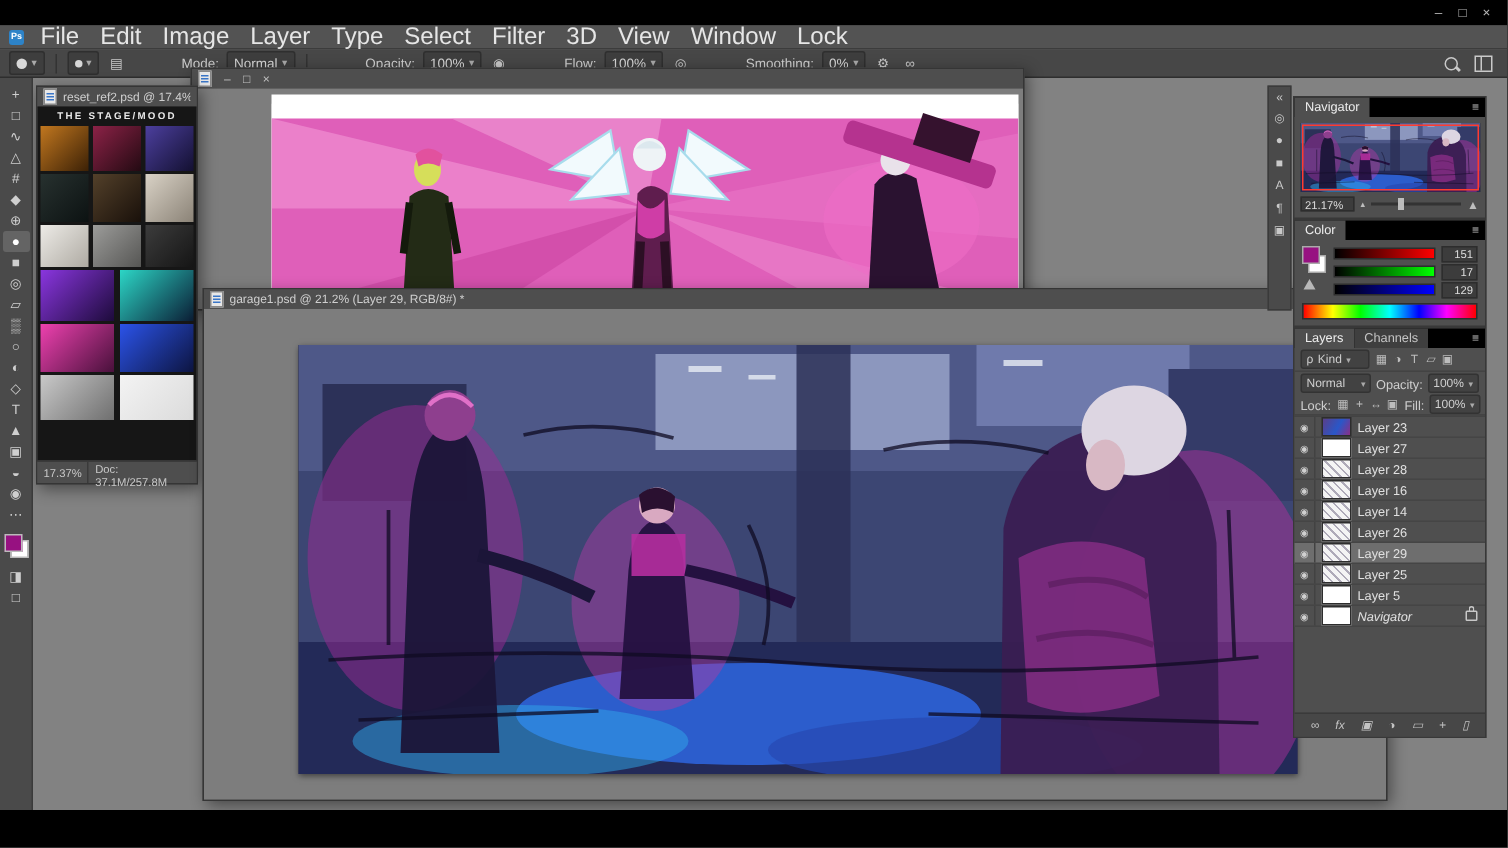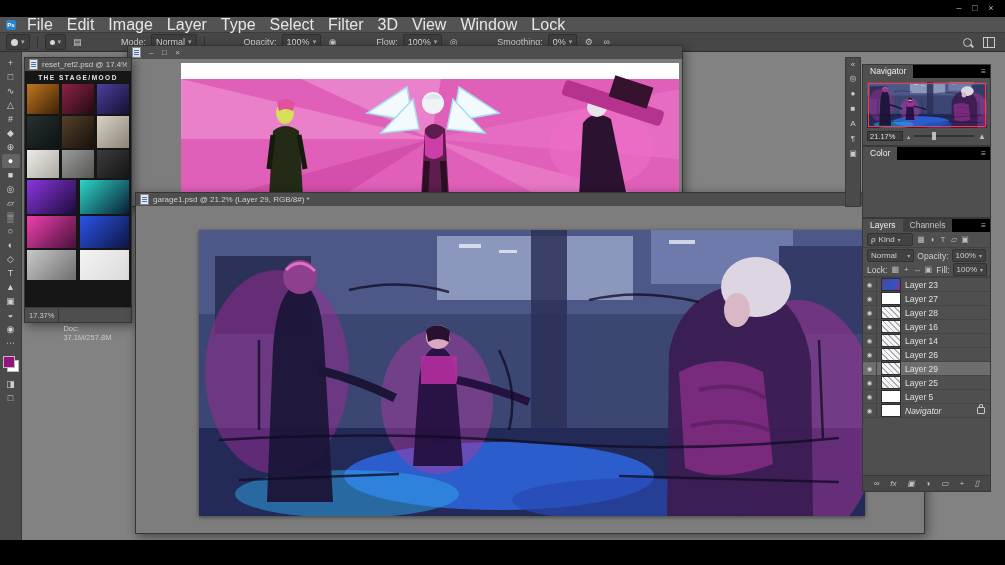--- a/index.html
+++ b/index.html
@@ -46,21 +46,21 @@
   .titlebar .wbtn{width:13px;text-align:center;color:#c2c2c2;font-size:8px;flex:none;}
 
   
   #w-mood{left:24px;top:57px;width:106px;height:264px;z-index:2;}
   .mood-content{position:absolute;left:0;top:13px;right:0;bottom:14px;background:#161616;overflow:hidden;}
   .mood-heading{text-align:center;color:#e8e8e8;font-size:6.5px;letter-spacing:1.5px;padding:3px 0 2px;font-weight:bold;}
   #mood-grid{display:flex;flex-wrap:wrap;gap:2px;padding:1px 2px;justify-content:space-between;}
   .mthumb{flex:none;}
   .mood-status{position:absolute;left:0;bottom:0;right:0;height:14px;background:#4e4e4e;border-top:1px solid #3a3a3a;display:flex;align-items:flex-start;font-size:7.5px;color:#c8c8c8;}
   .mood-zoom{padding:0 4px;border-right:1px solid #3a3a3a;height:100%;display:flex;align-items:center;}
-  .mood-doc{padding:0 4px;margin-top:16px;}
+  .mood-doc{padding:0 4px;}
 
   
   #w-lineup{left:127px;top:45px;width:554px;height:160px;z-index:1;}
   .lineup-content{position:absolute;left:0;top:13px;right:0;bottom:0;background:#7d7d7d;}
   .lineup-canvas{position:absolute;left:53px;top:4px;width:498px;bottom:0;background:#fff;}
   .lineup-canvas svg{position:absolute;left:0;top:6px;width:100%;height:128px;}
 
   
   #w-garage{left:135px;top:192px;width:788px;height:340px;z-index:3;}
   .garage-content{position:absolute;left:0;top:13px;right:0;bottom:0;background:#7d7d7d;}
@@ -405,20 +405,42 @@
         </div>
       <span class="tri big">▲</span>
     </div>
   </div>
 
   <div class="panel" id="p-color">
     <div class="phead">
       <div class="ptab active">Color</div>
       <div class="pmenu">≡</div>
     </div>
+    <div class="color-body">
+      <div class="cswatches">
+        <div class="cswatch fg" id="cp-fg" style="background: rgb(151, 17, 129);"></div>
+        <div class="cswatch bg" id="cp-bg" style="background: rgb(255, 255, 255);"></div>
+      </div>
+      <div class="gamut"></div>
+      <div id="color-sliders">
+          <div class="ch-row">
+            <div class="ch-bar" style="background: linear-gradient(to right, rgb(0, 0, 0), rgb(255, 0, 0));"></div>
+            <div class="ch-val">151</div>
+          </div>
+          <div class="ch-row">
+            <div class="ch-bar" style="background: linear-gradient(to right, rgb(0, 0, 0), rgb(0, 255, 0));"></div>
+            <div class="ch-val">17</div>
+          </div>
+          <div class="ch-row">
+            <div class="ch-bar" style="background: linear-gradient(to right, rgb(0, 0, 0), rgb(0, 0, 255));"></div>
+            <div class="ch-val">129</div>
+          </div>
+        </div>
+      <div class="spectrum"></div>
+    </div>
   </div>
 
   <div class="panel" id="p-layers">
     <div class="phead" id="layers-tabs-wrap">
       <div id="layers-tabs" style="display:flex">
           <div class="ptab active">Layers</div>
           <div class="ptab">Channels</div>
         </div>
       <div class="pmenu">≡</div>
     </div>

